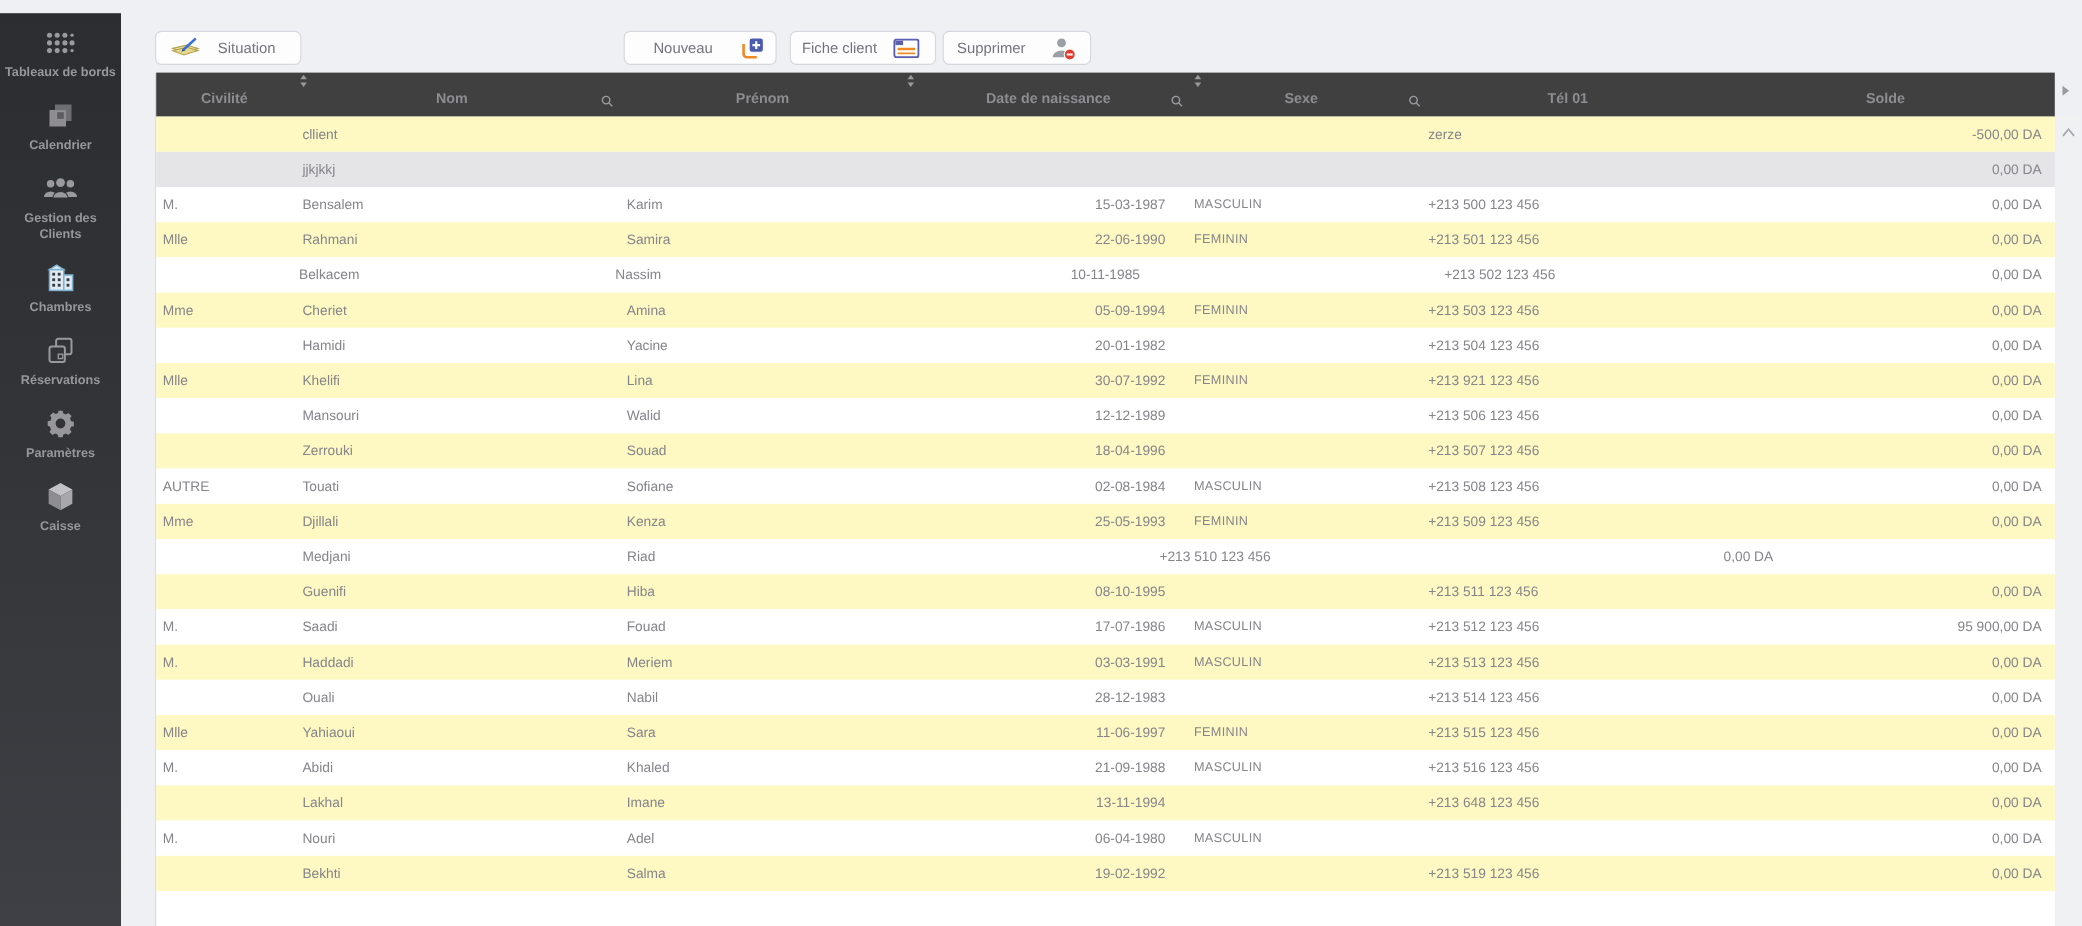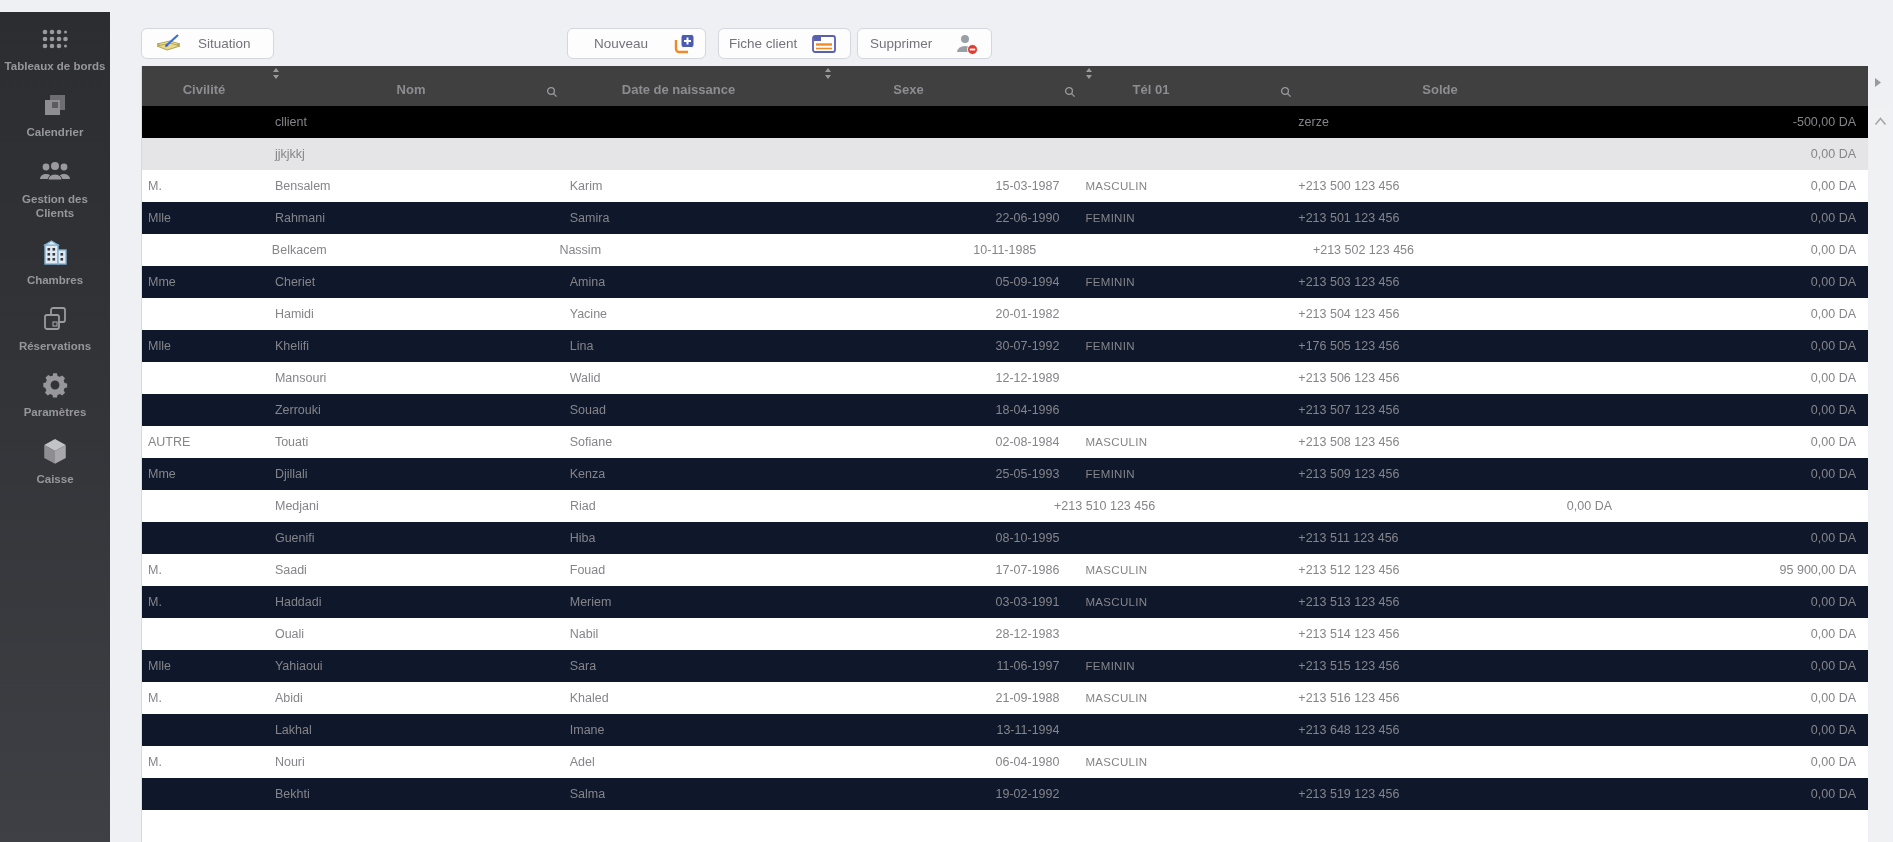--- a/index.html
+++ b/index.html
@@ -26,22 +26,22 @@
 
   
   .table-wrap{position:absolute;left:141px;top:66px;width:1727px;height:776px;background:#ffffff;
     border-left:1px solid #d9d9dc;box-sizing:border-box;}
   .thead{position:relative;height:40px;background:#404040;display:flex;}
   .th{display:flex;align-items:center;justify-content:center;box-sizing:border-box;
     color:#8d8d91;font-weight:bold;font-size:13px;padding-top:6px;cursor:pointer;}
   .hdr-glyph{position:absolute;cursor:pointer;line-height:0;}
   .tbody{position:relative;}
   .trow{display:flex;height:32px;background:#ffffff;cursor:pointer;}
-  .trow.stripe{background:#0f172a;}
-  .trow.selected{background:#000000;}
+  .trow.stripe{background:#fef9c3;}
+  .trow.selected{background:#fef9c3;}
   .trow.highlight{background:#e5e5e7;}
   .td{display:flex;align-items:center;box-sizing:border-box;color:#85858a;font-size:12.5px;
     white-space:nowrap;overflow:hidden;}
   .td.right{justify-content:flex-end;}
   .td.sexe{font-size:11.5px;letter-spacing:.3px;}
 
   
   .vscroll{position:absolute;left:1870px;top:106px;width:21px;height:736px;background:#f0f1f3;}
   .vscroll .chev{position:absolute;left:4px;top:6px;}
   .hdr-corner{position:absolute;left:1874px;top:78px;line-height:0;}
@@ -231,20 +231,21 @@
           </svg>
       </span>
       <span class="hdr-glyph" style="left:1138px;top:20px;">
         <svg width="12" height="12" viewBox="0 0 12 12">
             <circle cx="5" cy="5" r="3.4" fill="none" stroke="#9a9a9e" stroke-width="1.3"></circle>
             <line x1="7.6" y1="7.6" x2="10.6" y2="10.6" stroke="#9a9a9e" stroke-width="1.3"></line>
           </svg>
       </span>
     <div class="th" style="width: 124px;">Civilité</div>
         <div class="th" style="width: 290px;">Nom</div>
+        <div class="th" style="width: 275px;">Prénom</div>
         <div class="th" style="width: 245px;">Date de naissance</div>
         <div class="th" style="width: 215px;">Sexe</div>
         <div class="th" style="width: 270px;">Tél 01</div>
         <div class="th" style="width: 308px;">Solde</div>
       </div>
     <div class="tbody" id="tbody">
         <div class="trow selected">
           <div class="td" style="width: 124px; padding-left: 6px;"></div>
           <div class="td" style="width: 290px; padding-left: 9px;">cllient</div>
           <div class="td" style="width: 275px; padding-left: 14px;"></div>
@@ -306,21 +307,21 @@
           <div class="td sexe" style="width: 215px; padding-left: 10px;"></div>
           <div class="td" style="width: 270px; padding-left: 8px;">+213 504 123 456</div>
           <div class="td right" style="width: 308px; padding-right: 12px;">0,00 DA</div>
         </div>
         <div class="trow stripe">
           <div class="td" style="width: 124px; padding-left: 6px;">Mlle</div>
           <div class="td" style="width: 290px; padding-left: 9px;">Khelifi</div>
           <div class="td" style="width: 275px; padding-left: 14px;">Lina</div>
           <div class="td right" style="width: 245px; padding-right: 16px;">30-07-1992</div>
           <div class="td sexe" style="width: 215px; padding-left: 10px;">FEMININ</div>
-          <div class="td" style="width: 270px; padding-left: 8px;">+176 505 123 456</div>
+          <div class="td" style="width: 270px; padding-left: 8px;">+213 921 123 456</div>
           <div class="td right" style="width: 308px; padding-right: 12px;">0,00 DA</div>
         </div>
         <div class="trow">
           <div class="td" style="width: 124px; padding-left: 6px;"></div>
           <div class="td" style="width: 290px; padding-left: 9px;">Mansouri</div>
           <div class="td" style="width: 275px; padding-left: 14px;">Walid</div>
           <div class="td right" style="width: 245px; padding-right: 16px;">12-12-1989</div>
           <div class="td sexe" style="width: 215px; padding-left: 10px;"></div>
           <div class="td" style="width: 270px; padding-left: 8px;">+213 506 123 456</div>
           <div class="td right" style="width: 308px; padding-right: 12px;">0,00 DA</div>

